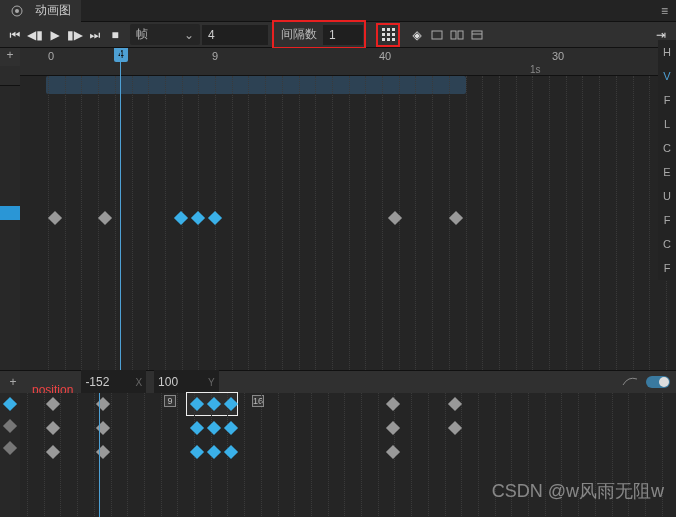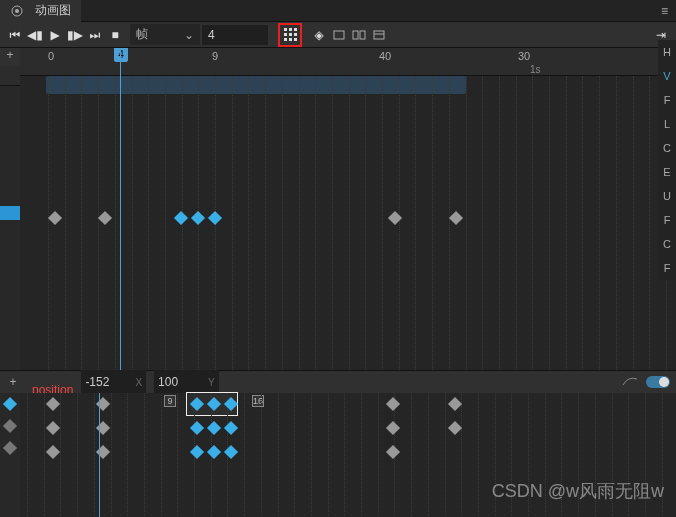--- a/index.html
+++ b/index.html
@@ -345,20 +345,24 @@
   <span class="tb-btn">◀▮</span>
   <span class="tb-btn">▶</span>
   <span class="tb-btn">▮▶</span>
   <span class="tb-btn">⏭</span>
   <span class="tb-btn">■</span>
   <div class="tb-dropdown">
     <span>帧</span>
     <span>⌄</span>
   </div>
   <input class="tb-input" value="4" style="">
+  <div class="redbox" style="margin-left:2px;">
+    <span class="redbox-label">间隔数</span>
+    <input class="tb-input" style="width: 40px;" value="1">
+  </div>
   <div class="redbox" style="margin-left:8px;">
     <span class="tb-btn">
       <span class="grid-icon">
         <span></span>
           <span></span>
           <span></span>
           <span></span>
           <span></span>
           <span></span>
           <span></span>
@@ -398,21 +402,21 @@
       <div style="height:96px"></div>
       <div class="sel"></div>
     </div>
   </div>
   <div class="timeline">
     <div class="region-strip"></div>
     <div class="ruler">
       <span class="tick" style="left:28px">0</span>
       <span class="tick" style="left:192px">9</span>
       <span class="tick" style="left:359px">40</span>
-      <span class="tick" style="left:498px">30</span>
+      <span class="tick" style="left:532px">30</span>
       <span class="tick-second" style="left:510px">1s</span>
       <div class="playhead-marker">4</div>
     </div>
     <div class="playhead-line"></div>
     <div class="grid-area">
         <div class="vline" style="left: 28px;"></div>
         <div class="vline" style="left: 44.7px;"></div>
         <div class="vline" style="left: 61.4px;"></div>
         <div class="vline" style="left: 78.1px;"></div>
         <div class="vline" style="left: 94.8px;"></div>

